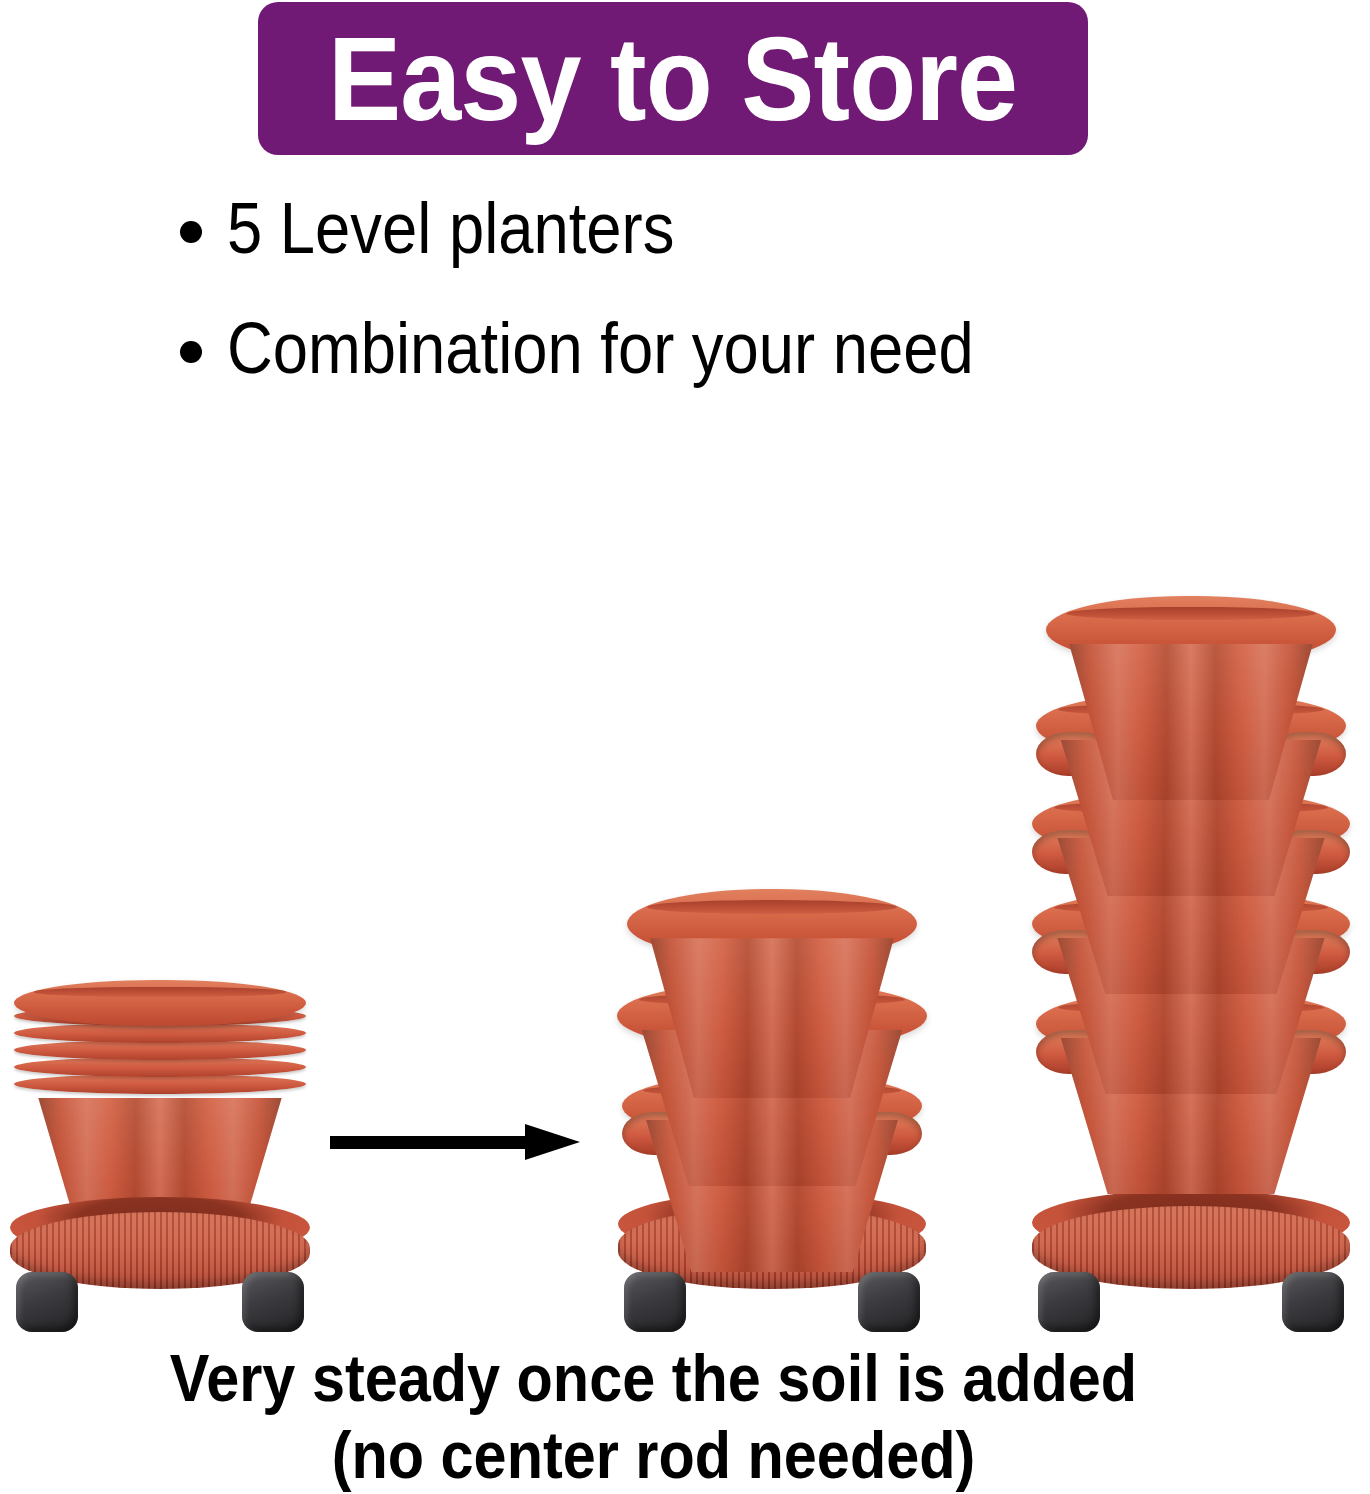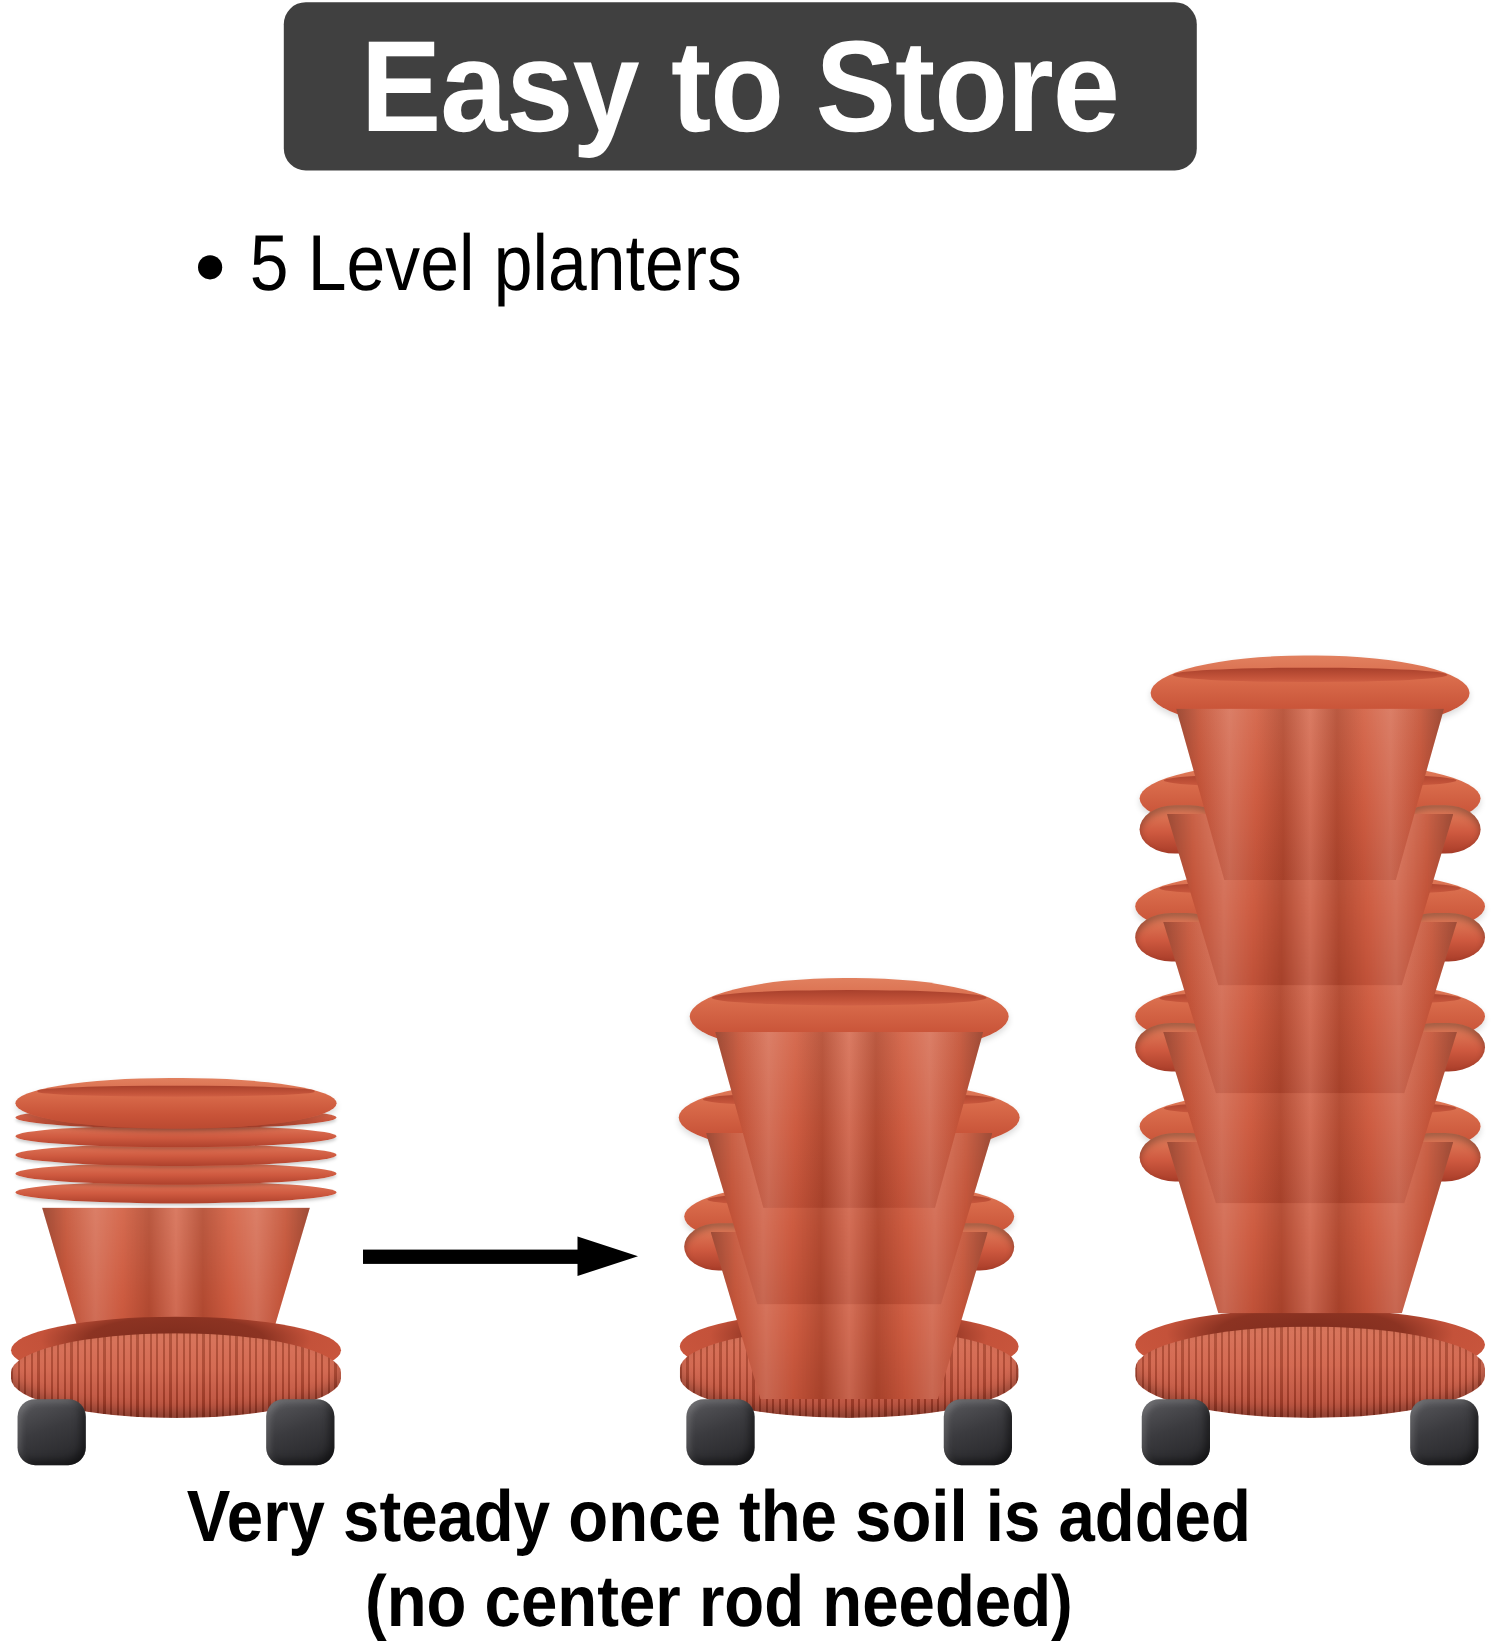--- a/index.html
+++ b/index.html
@@ -7,21 +7,21 @@
        font-family:"Liberation Sans","DejaVu Sans",sans-serif;}
 
   
   #banner{position:absolute;left:258px;top:2px;width:830px;height:153px;
           border-radius:20px;display:flex;align-items:center;justify-content:center;}
   #banner-title{color:#ffffff;font-weight:bold;font-size:118px;line-height:1;
                 letter-spacing:-1px;white-space:nowrap;
                 transform:scaleX(.93);transform-origin:center;}
 
   
-  #features{position:absolute;left:180px;top:192px;width:1120px;margin-top:12px;}
+  #features{position:absolute;left:180px;top:192px;width:1120px;}
   .feature-row{display:flex;align-items:baseline;height:120px;}
   .bullet-dot{width:22px;height:22px;border-radius:50%;background:#000;
               flex:0 0 22px;margin-right:25px;position:relative;top:-10px;}
   .feature-text{font-size:72px;color:#000;line-height:1;white-space:nowrap;
                 transform:scaleX(.88);transform-origin:left center;}
 
   
   #scene{position:absolute;left:0;top:530px;width:1370px;height:800px;}
 
   .stack{position:absolute;bottom:0;}
@@ -85,28 +85,32 @@
       border-left:55px solid #000;}
 
   
   #caption{position:absolute;left:0;top:1340px;width:1307px;text-align:center;}
   .caption-line{font-size:66px;font-weight:bold;color:#000;line-height:1.16;
       white-space:nowrap;transform:scaleX(.9);transform-origin:center;}
 </style>
 </head>
 <body>
 
-<div id="banner" style="background: #404040;">
+<div id="banner" style="background: #701a75;">
   <span id="banner-title" style="color: rgb(255, 255, 255);">Easy to Store</span>
 </div>
 
 <div id="features">
   <div class="feature-row">
     <span class="bullet-dot"></span>
     <span class="feature-text">5 Level planters</span>
+  </div>
+  <div class="feature-row">
+    <span class="bullet-dot"></span>
+    <span class="feature-text">Combination for your need</span>
   </div>
 </div>
 
 <div id="scene">
 
   <div class="stack" id="stack-nested" style="left:0px;width:320px;height:330px;">
 
     <div class="tier" style="width:290px;height:190px;bottom:88px;">
       <div class="tier-body"></div>
     </div>

